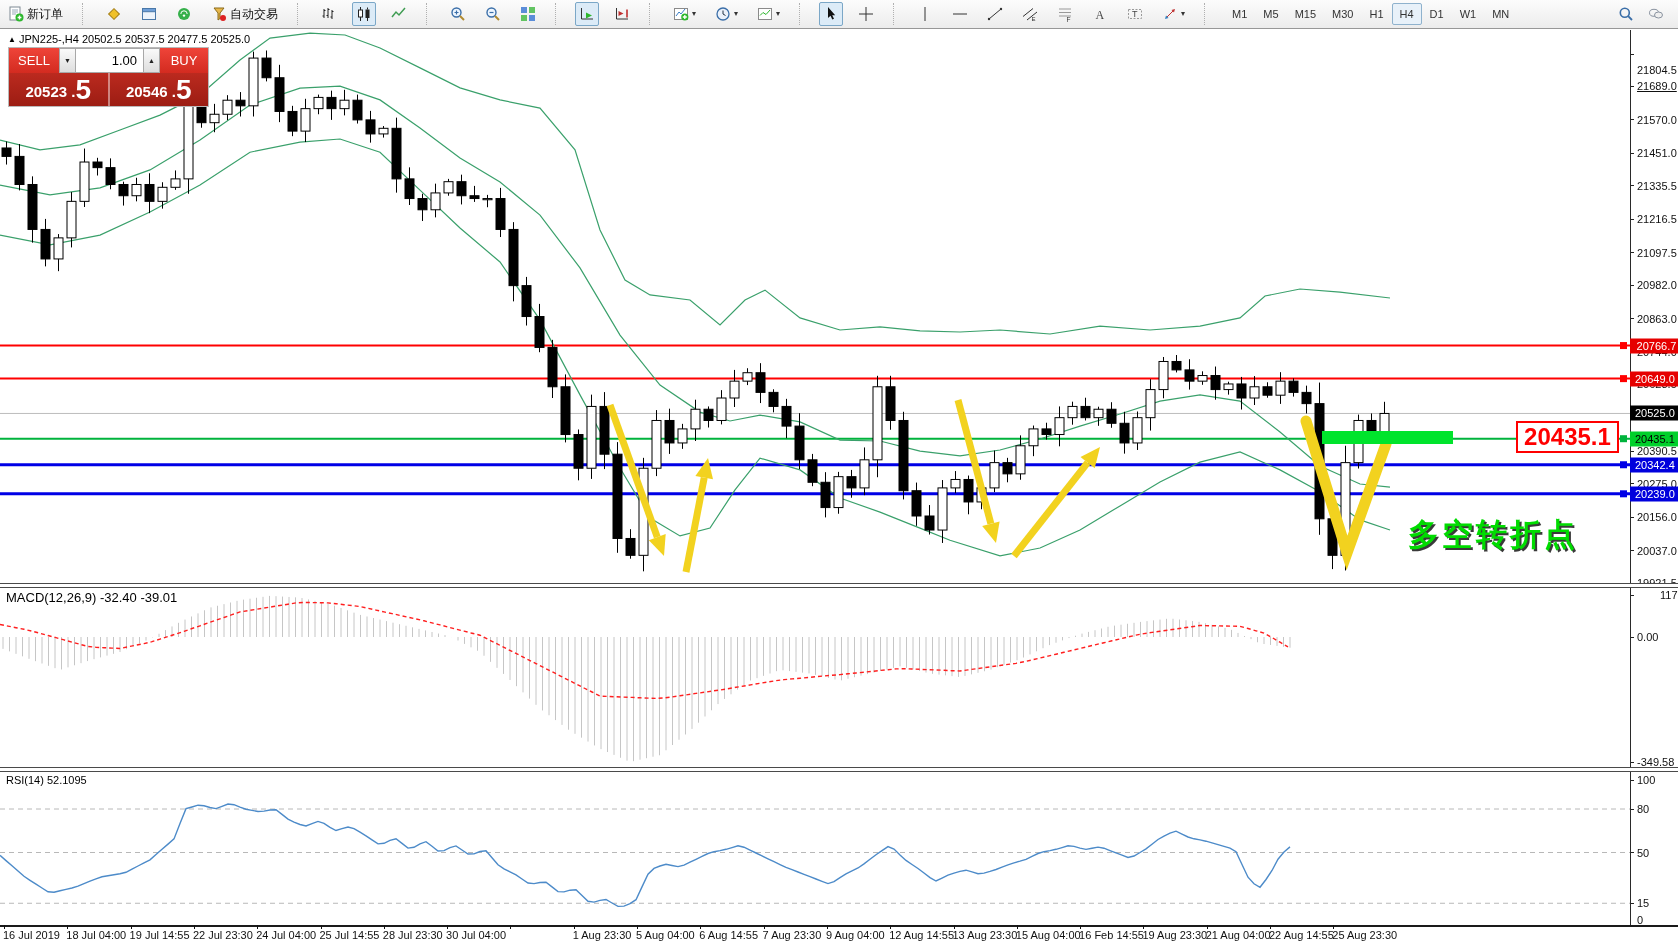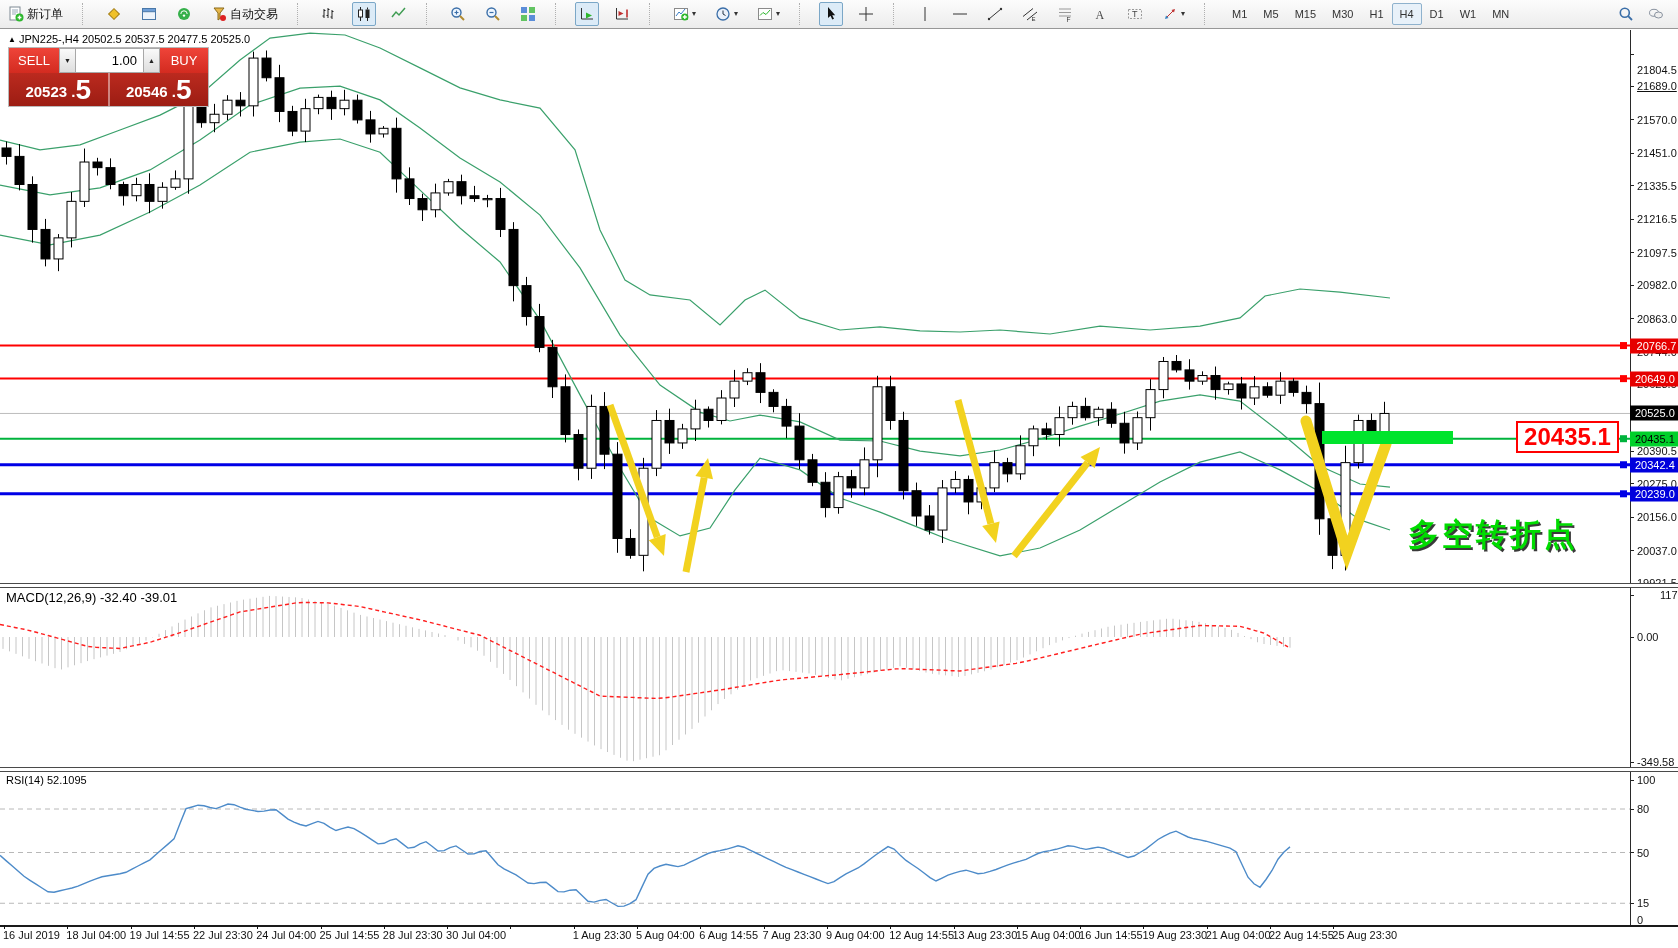--- a/index.html
+++ b/index.html
@@ -901,21 +901,21 @@
       <div class="time-label" style="left: 762.6px;">7 Aug 23:30</div>
       <div class="time-tick" style="left: 763.6px;"></div>
       <div class="time-label" style="left: 825.9px;">9 Aug 04:00</div>
       <div class="time-tick" style="left: 826.9px;"></div>
       <div class="time-label" style="left: 889.2px;">12 Aug 14:55</div>
       <div class="time-tick" style="left: 890.2px;"></div>
       <div class="time-label" style="left: 952.5px;">13 Aug 23:30</div>
       <div class="time-tick" style="left: 953.5px;"></div>
       <div class="time-label" style="left: 1015.8px;">15 Aug 04:00</div>
       <div class="time-tick" style="left: 1016.8px;"></div>
-      <div class="time-label" style="left: 1079.1px;">16 Jun 14:55</div>
+      <div class="time-label" style="left: 1079.1px;">16 Feb 14:55</div>
       <div class="time-tick" style="left: 1080.1px;"></div>
       <div class="time-label" style="left: 1142.4px;">19 Aug 23:30</div>
       <div class="time-tick" style="left: 1143.4px;"></div>
       <div class="time-label" style="left: 1205.7px;">21 Aug 04:00</div>
       <div class="time-tick" style="left: 1206.7px;"></div>
       <div class="time-label" style="left: 1269px;">22 Aug 14:55</div>
       <div class="time-tick" style="left: 1270px;"></div>
       <div class="time-label" style="left: 1332.3px;">25 Aug 23:30</div>
       <div class="time-tick" style="left: 1333.3px;"></div>
     </div>

